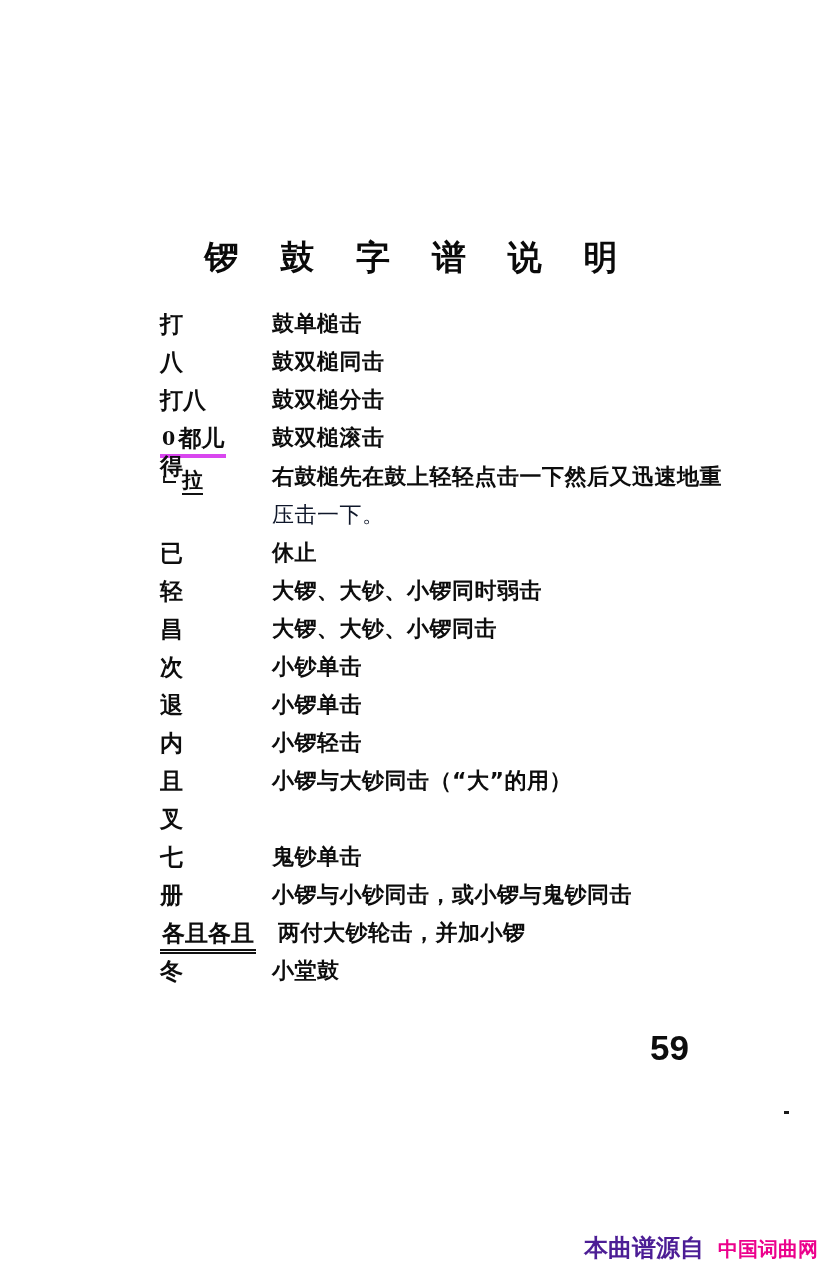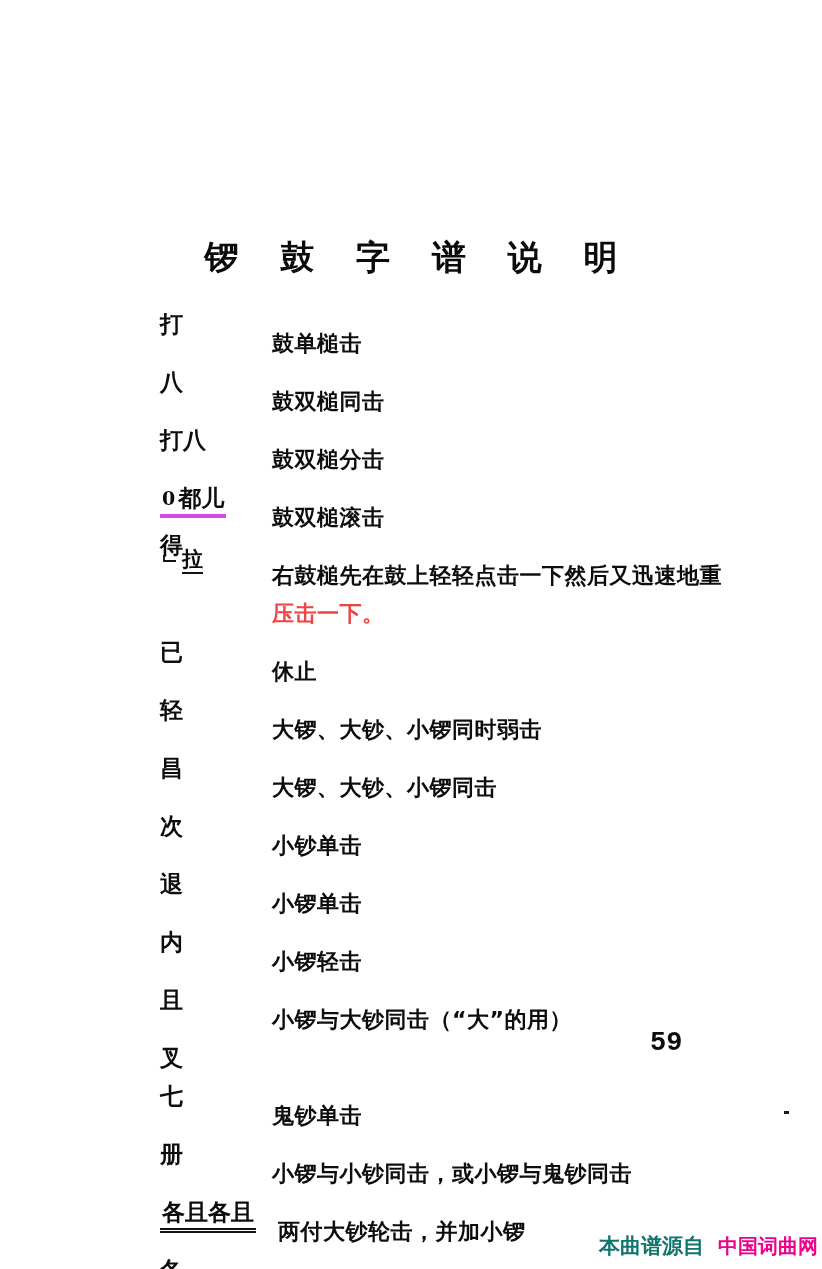--- a/index.html
+++ b/index.html
@@ -58,27 +58,26 @@
     white-space: nowrap;
   }
   .desc-cell {
     flex: 1 1 auto;
     font-size: 22px;
     font-weight: 700;
     line-height: 38px;
     color: #0d0d0d;
     white-space: nowrap;
     letter-spacing: 0.5px;
-    margin-top: 20px;
   }
   .desc-line2 {
     font-size: 22px;
-    font-weight: 700;
+    font-weight: 400;
     line-height: 38px;
-    color: #ef4444;
+    color: #0f172a;
     white-space: nowrap;
     letter-spacing: 0.5px;
   }
 
   
   .u-single {
     display: inline-block;
     border-bottom: 4px solid #d946ef;
     padding: 0 2px 1px 2px;
     line-height: 30px;
@@ -138,22 +137,22 @@
     line-height: 26px;
     border-bottom: 2px solid #111;
     padding-bottom: 0px;
   }
 
   
   .page-number {
     position: absolute;
     left: 650px;
     top: 1028px;
-    font-family: Liberation Mono, monospace;
-    font-size: 27px;
+    font-family: Liberation Sans, sans-serif;
+    font-size: 35px;
     font-weight: 700;
     color: #0d0d0d;
   }
 
   
   .speck {
     position: absolute;
     left: 784px;
     top: 1111px;
     width: 5px;
@@ -166,23 +165,23 @@
     position: absolute;
     left: 0;
     top: 1232px;
     width: 822px;
     text-align: right;
     padding-right: 4px;
     box-sizing: border-box;
     white-space: nowrap;
   }
   .footer-lead {
-    font-size: 21px;
-    font-weight: 700;
-    color: #0f766e;
+    font-size: 24px;
+    font-weight: 700;
+    color: #4c1d95;
     letter-spacing: 0px;
   }
   .footer-brand {
     font-size: 20px;
     font-weight: 700;
     letter-spacing: 0px;
     margin-left: 14px;
   }
 </style>
 </head>

